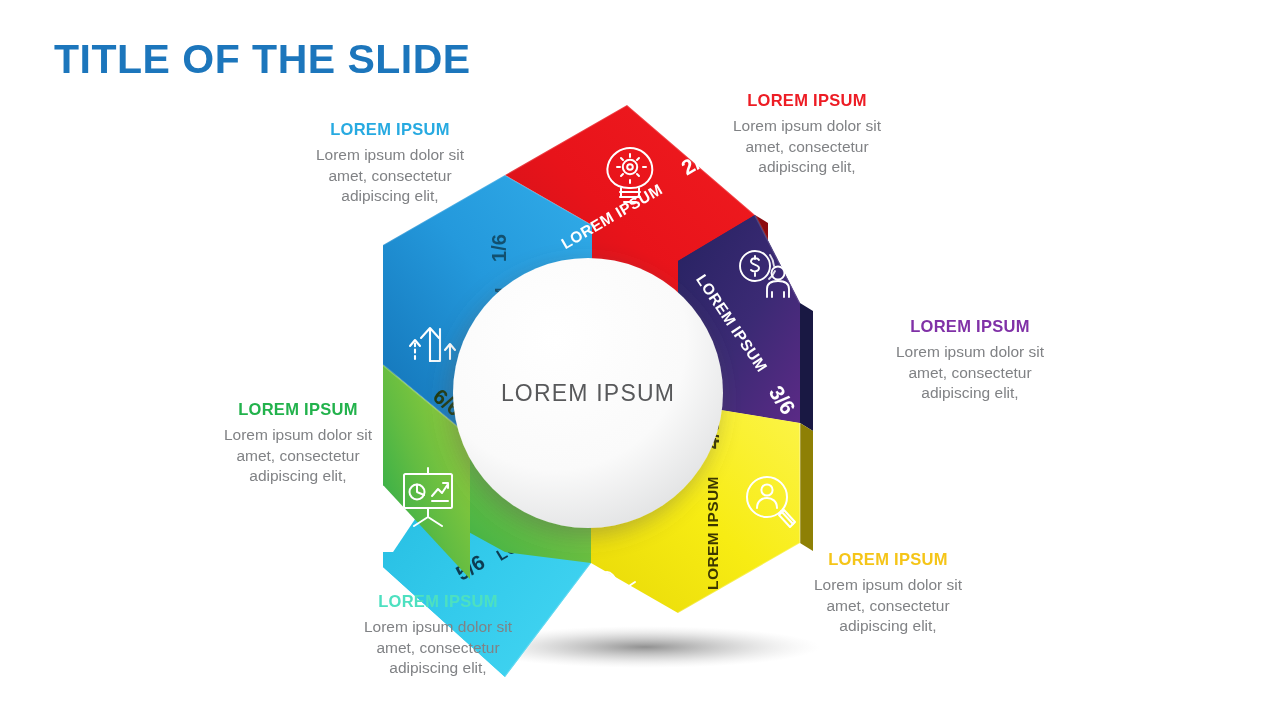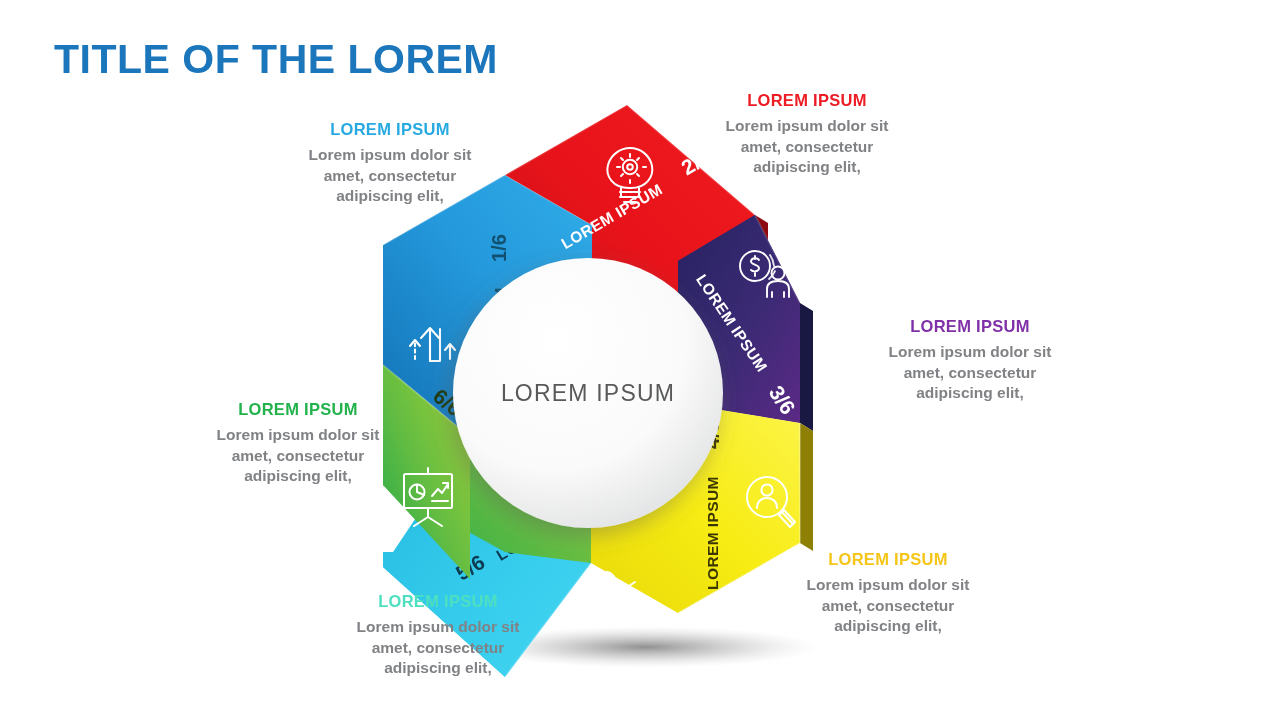--- a/index.html
+++ b/index.html
@@ -40,21 +40,21 @@
     font-weight: bold;
     letter-spacing: 0.3px;
     margin: 0 0 7px 0;
     line-height: 1.1;
   }
   .callout-body {
     font-size: 15.5px;
     line-height: 1.33;
     color: #808285;
     margin: 0;
-    font-weight: 700;
+    font-weight: 400;
   }
 
   #callout-1 { left: 297px; top: 120px; }
   #callout-2 { left: 714px; top: 91px; }
   #callout-3 { left: 877px; top: 317px; }
   #callout-4 { left: 795px; top: 550px; }
   #callout-5 { left: 345px; top: 592px; }
   #callout-6 { left: 205px; top: 400px; }
 
   
@@ -85,21 +85,21 @@
   #center-label {
     font-family: "Liberation Sans", sans-serif;
     font-size: 23px;
     fill: #58595B;
     letter-spacing: 1.2px;
   }
 </style>
 </head>
 <body>
 
-<div id="slide-title">TITLE OF THE LOREM</div>
+<div id="slide-title">TITLE OF THE SLIDE</div>
 
 <div id="diagram">
 <svg viewBox="0 0 620 580" xmlns="http://www.w3.org/2000/svg">
   <defs>
 
     <linearGradient id="g1" x1="0" y1="1" x2="1" y2="0">
       <stop offset="0%" stop-color="#1271B5"></stop>
       <stop offset="55%" stop-color="#2499DC"></stop>
       <stop offset="100%" stop-color="#31ACE8"></stop>
     </linearGradient>

